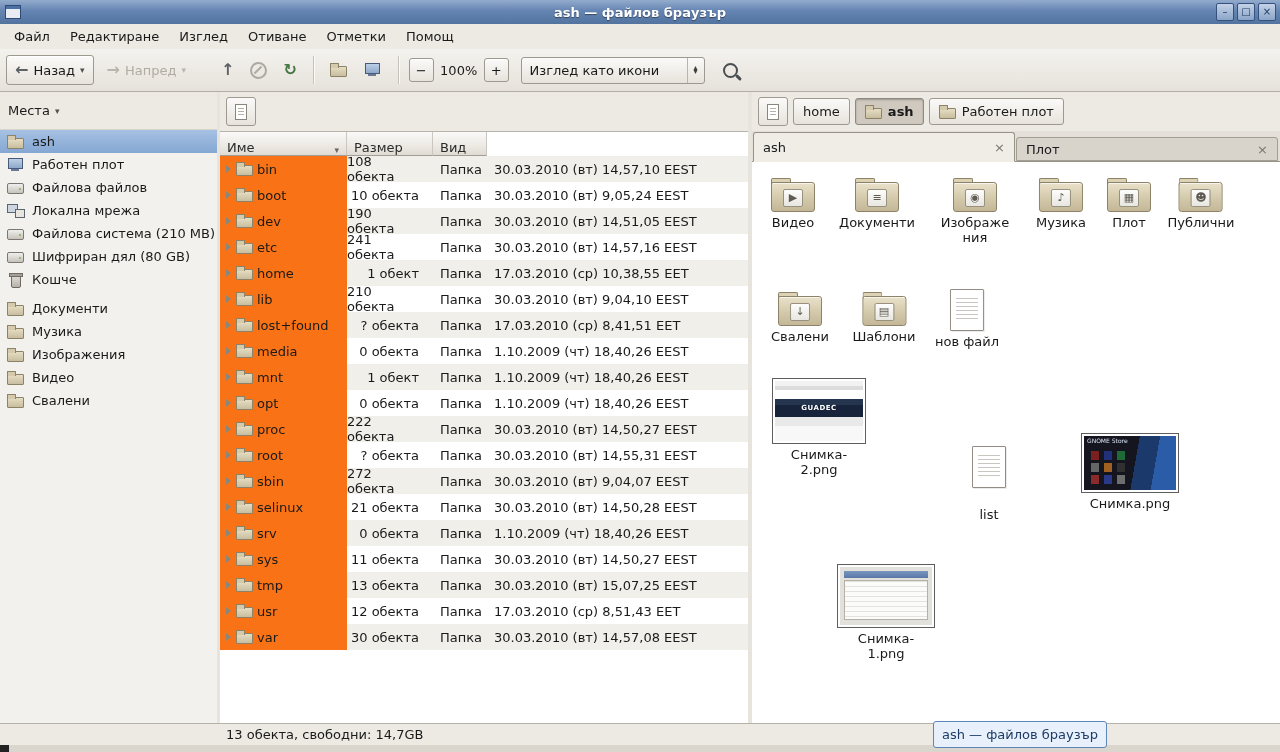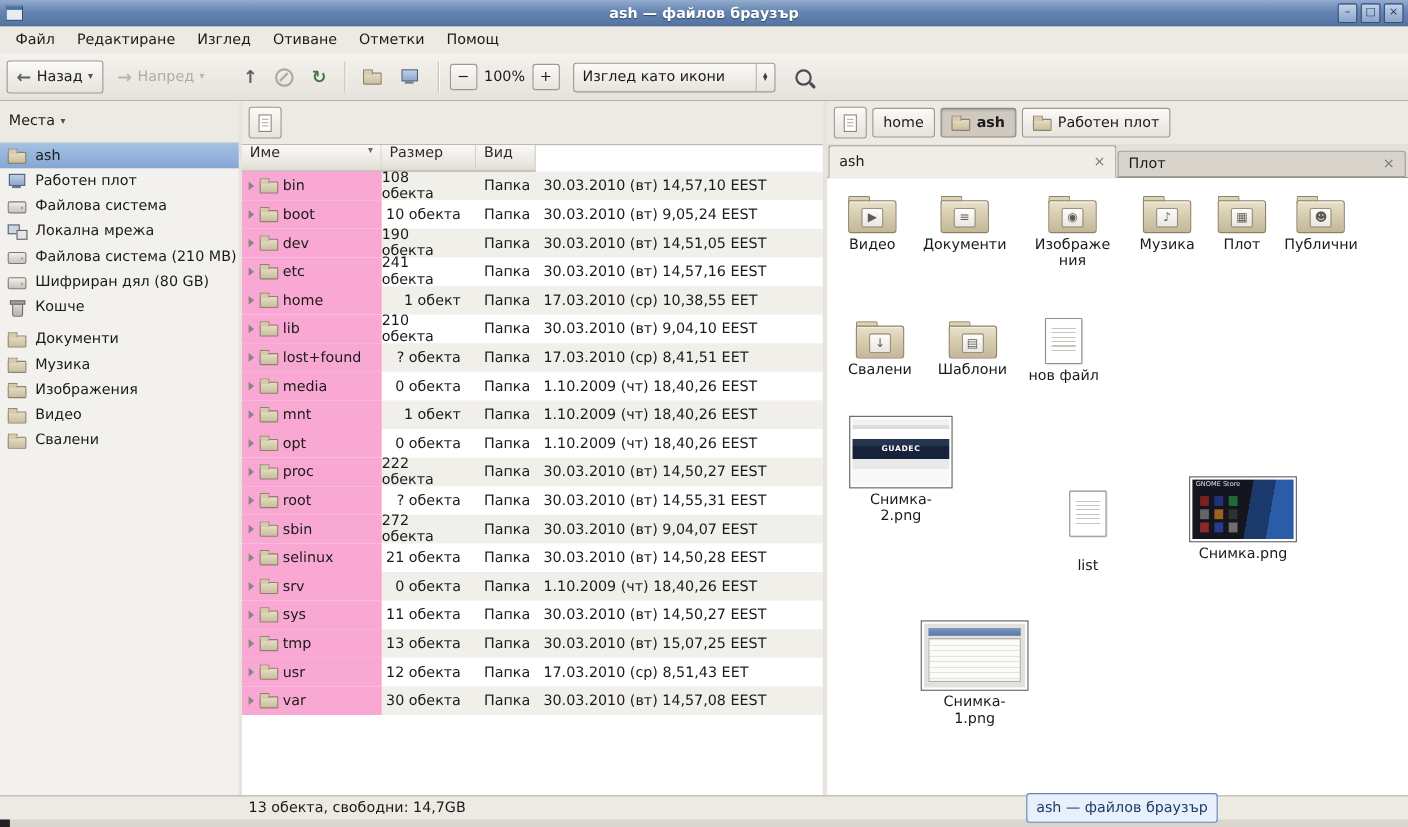--- a/index.html
+++ b/index.html
@@ -91,28 +91,28 @@
   .mi-file::before{content:"";position:absolute;left:3px;top:0;width:10px;height:14px;background:#FFF;border:1px solid #8A867E;}
   .mi-file::after{content:"";position:absolute;left:6px;top:4px;width:6px;height:1px;background:#B5B1A9;
     box-shadow:0 3px 0 #B5B1A9,0 6px 0 #B5B1A9;}
 
   
   .loc-row{height:39px;background:#EDEAE4;display:flex;align-items:center;padding:0 6px;box-sizing:border-box;}
   .loc-toggle{width:28px;height:27px;border:1px solid #9D9890;border-radius:3px;
     background:linear-gradient(#FBFAF9,#E7E3DC);display:flex;align-items:center;justify-content:center;}
   .tree{position:absolute;left:0;top:39px;right:0;bottom:0;background:#FFF;border-top:1px solid #B7B2A9;}
   .tree-header{display:flex;height:24px;}
-  .hcell{display:flex;align-items:flex-start;box-sizing:border-box;padding:0 7px;
+  .hcell{display:flex;align-items:flex-end;box-sizing:border-box;padding:0 7px;
     border-right:1px solid #CBC7BF;border-bottom:1px solid #A39E95;
     background:linear-gradient(#FAF9F8,#EEEBE6 55%,#E0DCD4);color:#2B2B2B;}
   .hcell .sort{margin-left:auto;color:#6B675F;font-size:9px;display:none;}
   .c0{width:127px;}.c1{width:86px;}.c2{width:54px;}.c3{flex:1;}
   .trow{display:flex;height:26px;}
   .trow .c{display:flex;align-items:center;box-sizing:border-box;}
-  .trow .name-cell{padding-left:3px;gap:3px;background:#f9a8d4;}
+  .trow .name-cell{padding-left:3px;gap:3px;background:#f97316;}
   .trow.stripe{background:#F1EFEA;}
   .trow .size-cell{justify-content:flex-end;padding-right:14px;}
   .trow .type-cell{padding-left:7px;}
   .trow .date-cell{padding-left:7px;}
   .expander{width:0;height:0;border-top:4px solid transparent;border-bottom:4px solid transparent;
     border-left:5px solid #8A867E;margin:0 2px 0 3px;flex:none;}
 
   
   .path-row{height:39px;background:#EDEAE4;display:flex;align-items:center;padding:0 6px;gap:5px;box-sizing:border-box;}
   .path-btn{height:27px;border:1px solid #9D9890;border-radius:3px;background:linear-gradient(#FBFAF9,#E7E3DC);
@@ -254,21 +254,21 @@
           <div class="side-item selected">
     <span class="mi mi-folder"></span>
     <span class="side-label">ash</span>
   </div>
           <div class="side-item">
     <span class="mi mi-desktop"></span>
     <span class="side-label">Работен плот</span>
   </div>
           <div class="side-item">
     <span class="mi mi-drive"></span>
-    <span class="side-label">Файлова система</span>
+    <span class="side-label">Файлова файлов</span>
   </div>
           <div class="side-item">
     <span class="mi mi-network"></span>
     <span class="side-label">Локална мрежа</span>
   </div>
           <div class="side-item">
     <span class="mi mi-drive"></span>
     <span class="side-label">Файлова система (210 MB)</span>
   </div>
           <div class="side-item">

